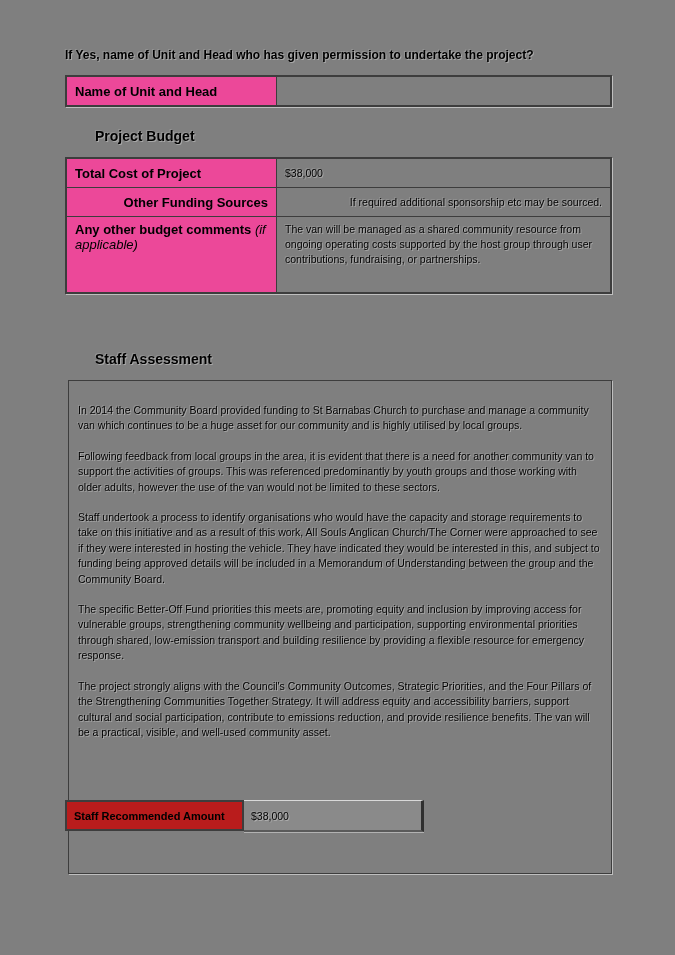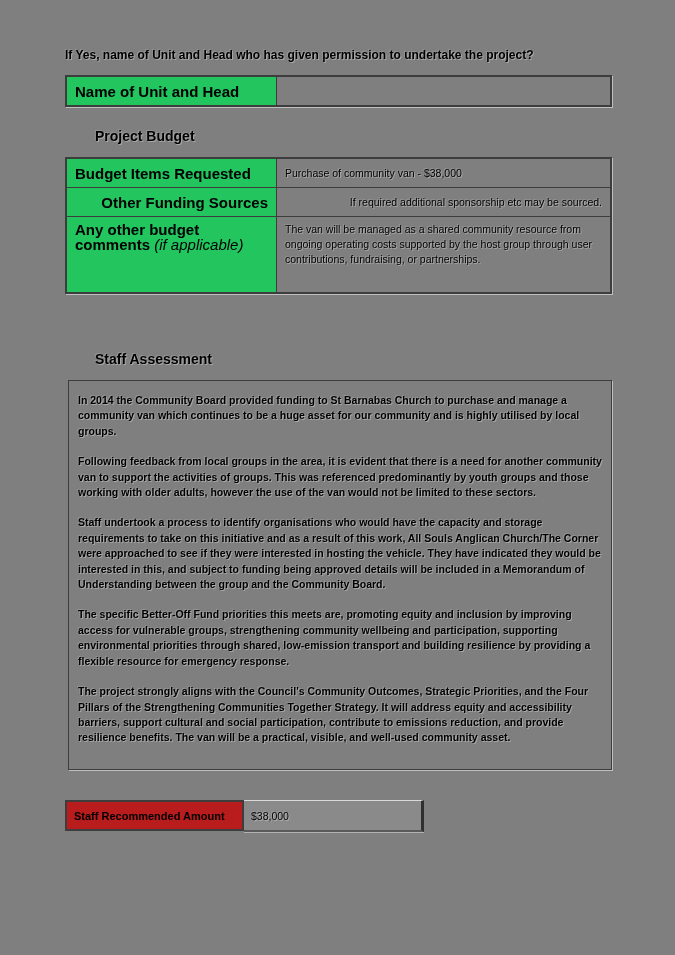--- a/index.html
+++ b/index.html
@@ -25,23 +25,23 @@
   }
   .doc-table td{
     border:1px solid #3d3d3d;
     vertical-align:middle;
     padding:4px 8px;
     font-size:10.5px;
     line-height:15px;
   }
   .doc-table{ border:2px solid #3d3d3d; }
   .doc-table td.lbl{
-    background:#22c55e;
+    background:#ec4899;
     font-weight:bold;
-    font-size:15px;
+    font-size:13px;
     width:193px;
   }
   .doc-table td.val{ background:transparent; }
   .doc-table td.top{ vertical-align:top; padding-top:5px;margin-top:27px; }
   .lbl-note{ font-style:italic; font-weight:normal; }
 
   #unit-table{ top:75px; }
   #unit-table td{ height:20px; }
 
   .section-heading{
@@ -51,27 +51,26 @@
   #budget-heading{ top:128px; }
   #budget-table{ top:157px; }
   #budget-table tr.r1 td{ height:20px; }
   #budget-table tr.r2 td{ height:20px; }
   #budget-table tr.r3 td{ height:20px;text-align:right; }
   #budget-table tr.r4 td{ height:66px; }
 
   #assessment-heading{ top:351px; }
   #assessment-box{
     position:absolute; left:68px; top:380px;
-    width:544px; height:390px;
+    width:544px; height:494px;
     border:1.5px solid #3d3d3d;
     box-shadow:1px 1px 0 rgba(255,255,255,0.5);
     box-sizing:border-box;
-    padding:12px 9px;
+    padding:22px 9px;
     overflow:hidden;
-    font-weight:bold;
   }
   #assessment-box p{
     margin:0 0 15px 0;
     font-size:10.5px;
     line-height:15.4px;
   }
 
   #recommend-table{
     position:absolute; left:65px; top:800px;
     display:flex;
@@ -107,23 +106,23 @@
     <td class="lbl">Name of Unit and Head</td>
     <td class="val"></td>
   </tr>
 </tbody>
   </table>
 
 <div class="section-heading halo" id="budget-heading">Project Budget</div>
 
 <table class="doc-table" id="budget-table">
   <tbody>
-  <tr class="r2">
-    <td class="lbl">Budget Items Requested</td>
-    <td class="val halo">Purchase of community van - $38,000</td>
+      <tr class="r1">
+    <td class="lbl">Total Cost of Project</td>
+    <td class="val halo">$38,000</td>
   </tr>
   <tr class="r3">
     <td class="lbl">Other Funding Sources</td>
     <td class="val halo">If required additional sponsorship etc may be sourced.</td>
   </tr>
   <tr class="r4">
     <td class="lbl top">
       <span>Any other budget comments</span>
       <span class="lbl-note">(if applicable)</span>
     </td>

